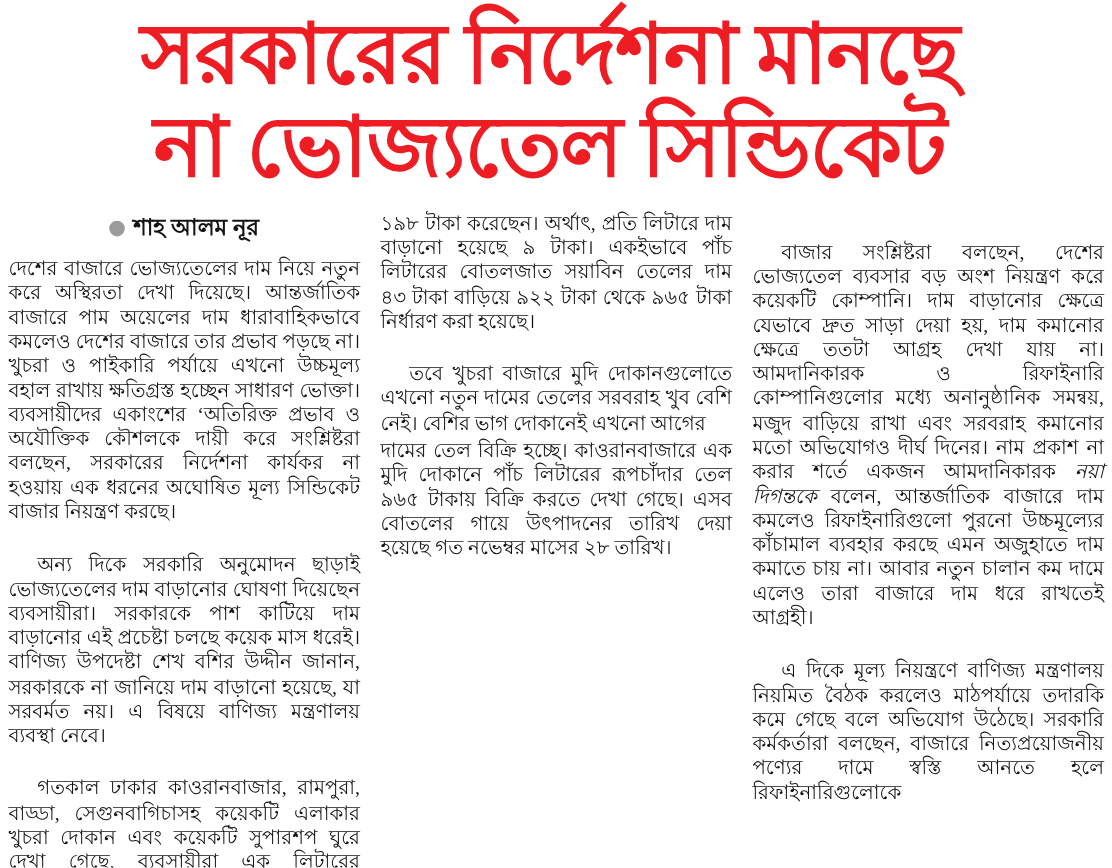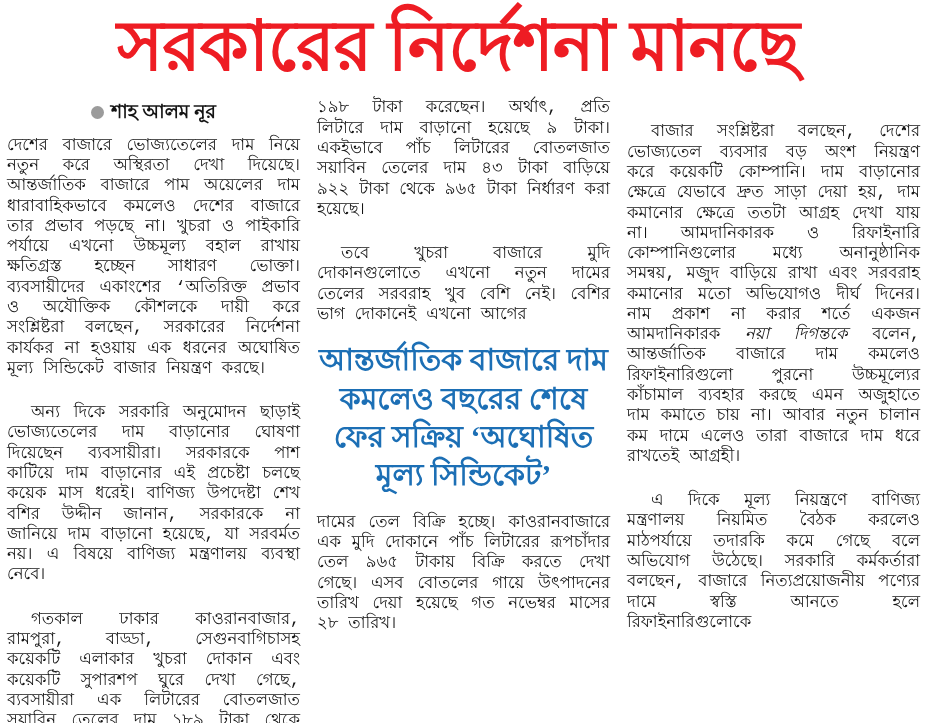--- a/index.html
+++ b/index.html
@@ -31,21 +31,21 @@
     padding: 10px 7px 0 7px;
     box-sizing: border-box;
   }
   .col {
     flex: 1 1 0;
     min-width: 0;
     text-align: justify;
     font-size: 16.5px;
     line-height: 1.23;
   }
-  .col p { margin: 0 0 3px 0; font-family: Liberation Mono, monospace; }
+  .col p { margin: 0 0 3px 0; }
   .col p.indent { text-indent: 24px; margin-top: 24px; }
 
   
   .byline {
     font-weight: bold;
     font-size: 19px;
     text-align: center;
     margin: 2px 0 12px 0;
   }
   .byline .bullet {
@@ -69,37 +69,37 @@
 
   .italic { font-style: italic; }
 </style>
 </head>
 <body>
 
 <div class="page">
 
   <h1 class="headline" style="color:#ee1c23; margin:0;">
     <span class="hl-line">সরকারের নির্দেশনা মানছে</span>
+    <span class="hl-line">না ভোজ্যতেল সিন্ডিকেট</span>
   </h1>
 
   <div class="body-grid">
 
     <div class="col">
       <div class="byline">
         <span class="bullet"></span><span>শাহ আলম নূর</span>
       </div>
       <p>দেশের বাজারে ভোজ্যতেলের দাম নিয়ে নতুন করে অস্থিরতা দেখা দিয়েছে। আন্তর্জাতিক বাজারে পাম অয়েলের দাম ধারাবাহিকভাবে কমলেও দেশের বাজারে তার প্রভাব পড়ছে না। খুচরা ও পাইকারি পর্যায়ে এখনো উচ্চমূল্য বহাল রাখায় ক্ষতিগ্রস্ত হচ্ছেন সাধারণ ভোক্তা। ব্যবসায়ীদের একাংশের ‘অতিরিক্ত প্রভাব ও অযৌক্তিক কৌশলকে দায়ী করে সংশ্লিষ্টরা বলছেন, সরকারের নির্দেশনা কার্যকর না হওয়ায় এক ধরনের অঘোষিত মূল্য সিন্ডিকেট বাজার নিয়ন্ত্রণ করছে।</p>
       <p class="indent">অন্য দিকে সরকারি অনুমোদন ছাড়াই ভোজ্যতেলের দাম বাড়ানোর ঘোষণা দিয়েছেন ব্যবসায়ীরা। সরকারকে পাশ কাটিয়ে দাম বাড়ানোর এই প্রচেষ্টা চলছে কয়েক মাস ধরেই। বাণিজ্য উপদেষ্টা শেখ বশির উদ্দীন জানান, সরকারকে না জানিয়ে দাম বাড়ানো হয়েছে, যা সরবর্মত নয়। এ বিষয়ে বাণিজ্য মন্ত্রণালয় ব্যবস্থা নেবে।</p>
       <p class="indent">গতকাল ঢাকার কাওরানবাজার, রামপুরা, বাড্ডা, সেগুনবাগিচাসহ কয়েকটি এলাকার খুচরা দোকান এবং কয়েকটি সুপারশপ ঘুরে দেখা গেছে, ব্যবসায়ীরা এক লিটারের বোতলজাত সয়াবিন তেলের দাম ১৮৯ টাকা থেকে বাড়িয়ে</p>
     </div>
 
     <div class="col">
       <p>১৯৮ টাকা করেছেন। অর্থাৎ, প্রতি লিটারে দাম বাড়ানো হয়েছে ৯ টাকা। একইভাবে পাঁচ লিটারের বোতলজাত সয়াবিন তেলের দাম ৪৩ টাকা বাড়িয়ে ৯২২ টাকা থেকে ৯৬৫ টাকা নির্ধারণ করা হয়েছে।</p>
       <p class="indent">তবে খুচরা বাজারে মুদি দোকানগুলোতে এখনো নতুন দামের তেলের সরবরাহ খুব বেশি নেই। বেশির ভাগ দোকানেই এখনো আগের</p>
-      <div class="pullquote" style="color:#1c6fb5;">আন্তর্জাতিক বাজারে দাম কমলেও বছরের শেষে ফের সক্রিয় ‘অঘোষিত মূল্য সিন্ডিকেট’</div>
       <p>দামের তেল বিক্রি হচ্ছে। কাওরানবাজারে এক মুদি দোকানে পাঁচ লিটারের রূপচাঁদার তেল ৯৬৫ টাকায় বিক্রি করতে দেখা গেছে। এসব বোতলের গায়ে উৎপাদনের তারিখ দেয়া হয়েছে গত নভেম্বর মাসের ২৮ তারিখ।</p>
     </div>
 
     <div class="col">
       <p class="indent">
         <span>বাজার সংশ্লিষ্টরা বলছেন, দেশের ভোজ্যতেল ব্যবসার বড় অংশ নিয়ন্ত্রণ করে কয়েকটি কোম্পানি। দাম বাড়ানোর ক্ষেত্রে যেভাবে দ্রুত সাড়া দেয়া হয়, দাম কমানোর ক্ষেত্রে ততটা আগ্রহ দেখা যায় না। আমদানিকারক ও রিফাইনারি কোম্পানিগুলোর মধ্যে অনানুষ্ঠানিক সমন্বয়, মজুদ বাড়িয়ে রাখা এবং সরবরাহ কমানোর মতো অভিযোগও দীর্ঘ দিনের। নাম প্রকাশ না করার শর্তে একজন আমদানিকারক</span>
         <span class="italic">নয়া দিগন্তকে</span>
         <span>বলেন, আন্তর্জাতিক বাজারে দাম কমলেও রিফাইনারিগুলো পুরনো উচ্চমূল্যের কাঁচামাল ব্যবহার করছে এমন অজুহাতে দাম কমাতে চায় না। আবার নতুন চালান কম দামে এলেও তারা বাজারে দাম ধরে রাখতেই আগ্রহী।</span>
       </p>
       <p class="indent">

